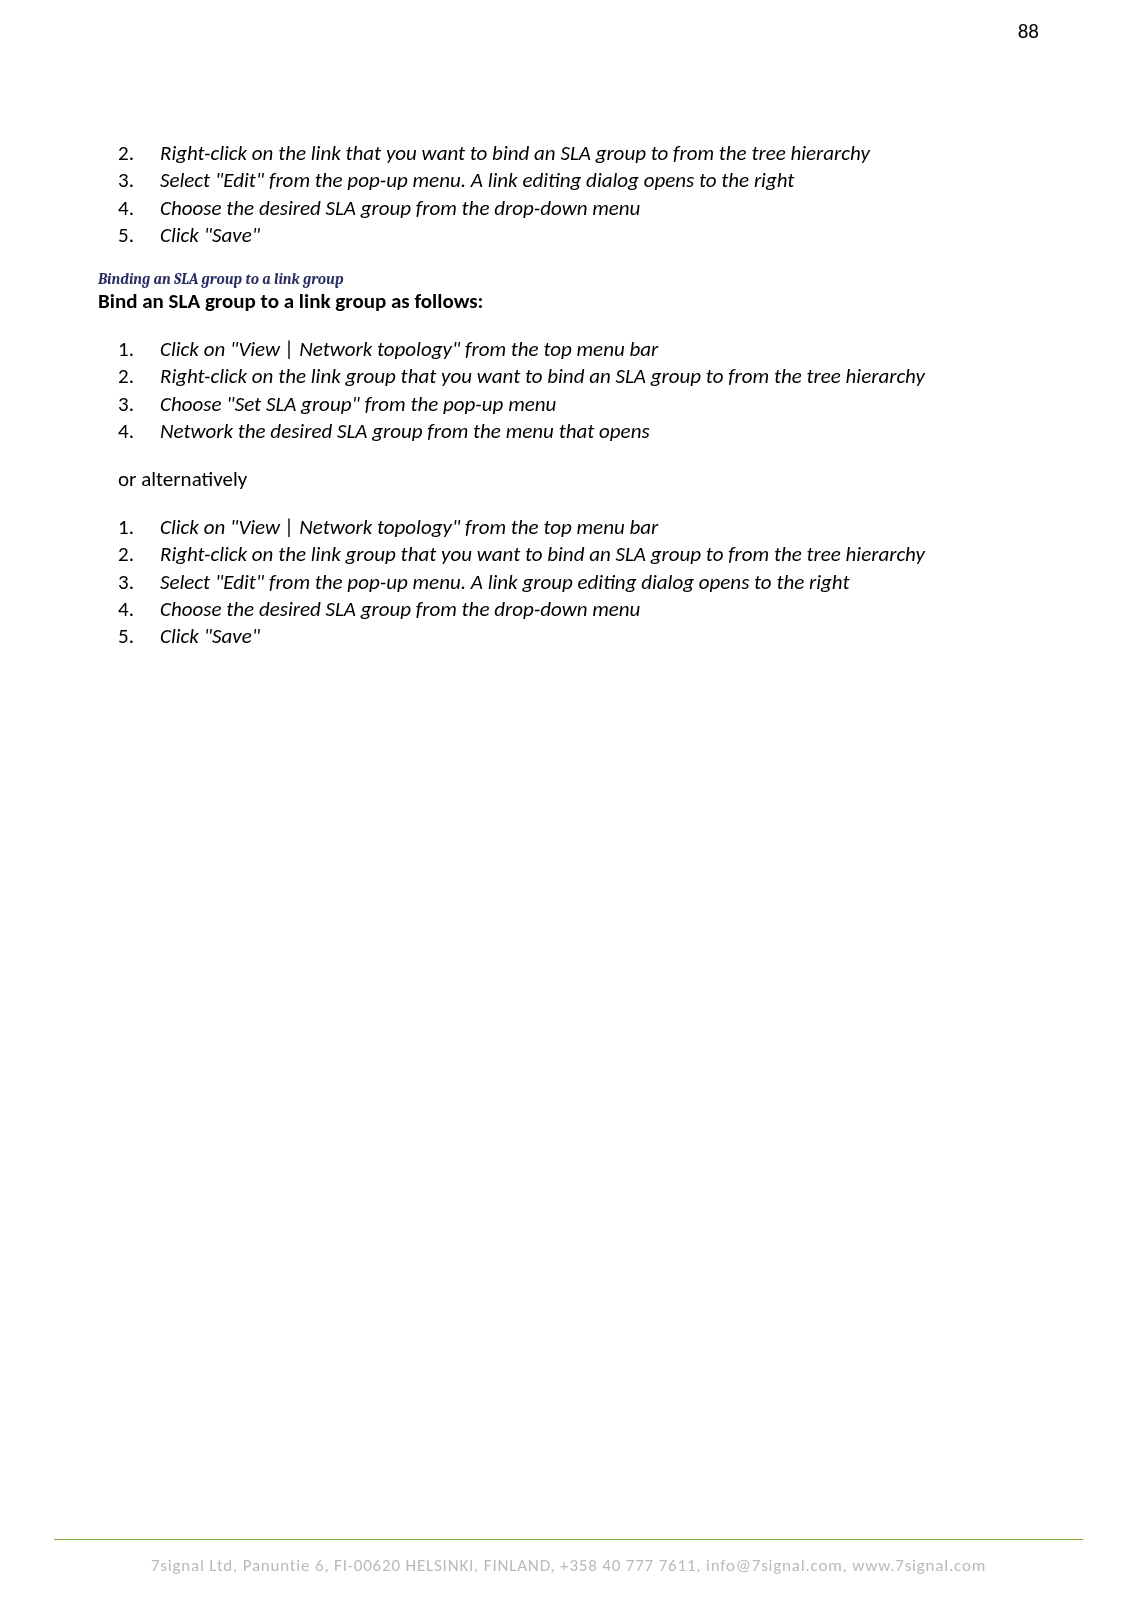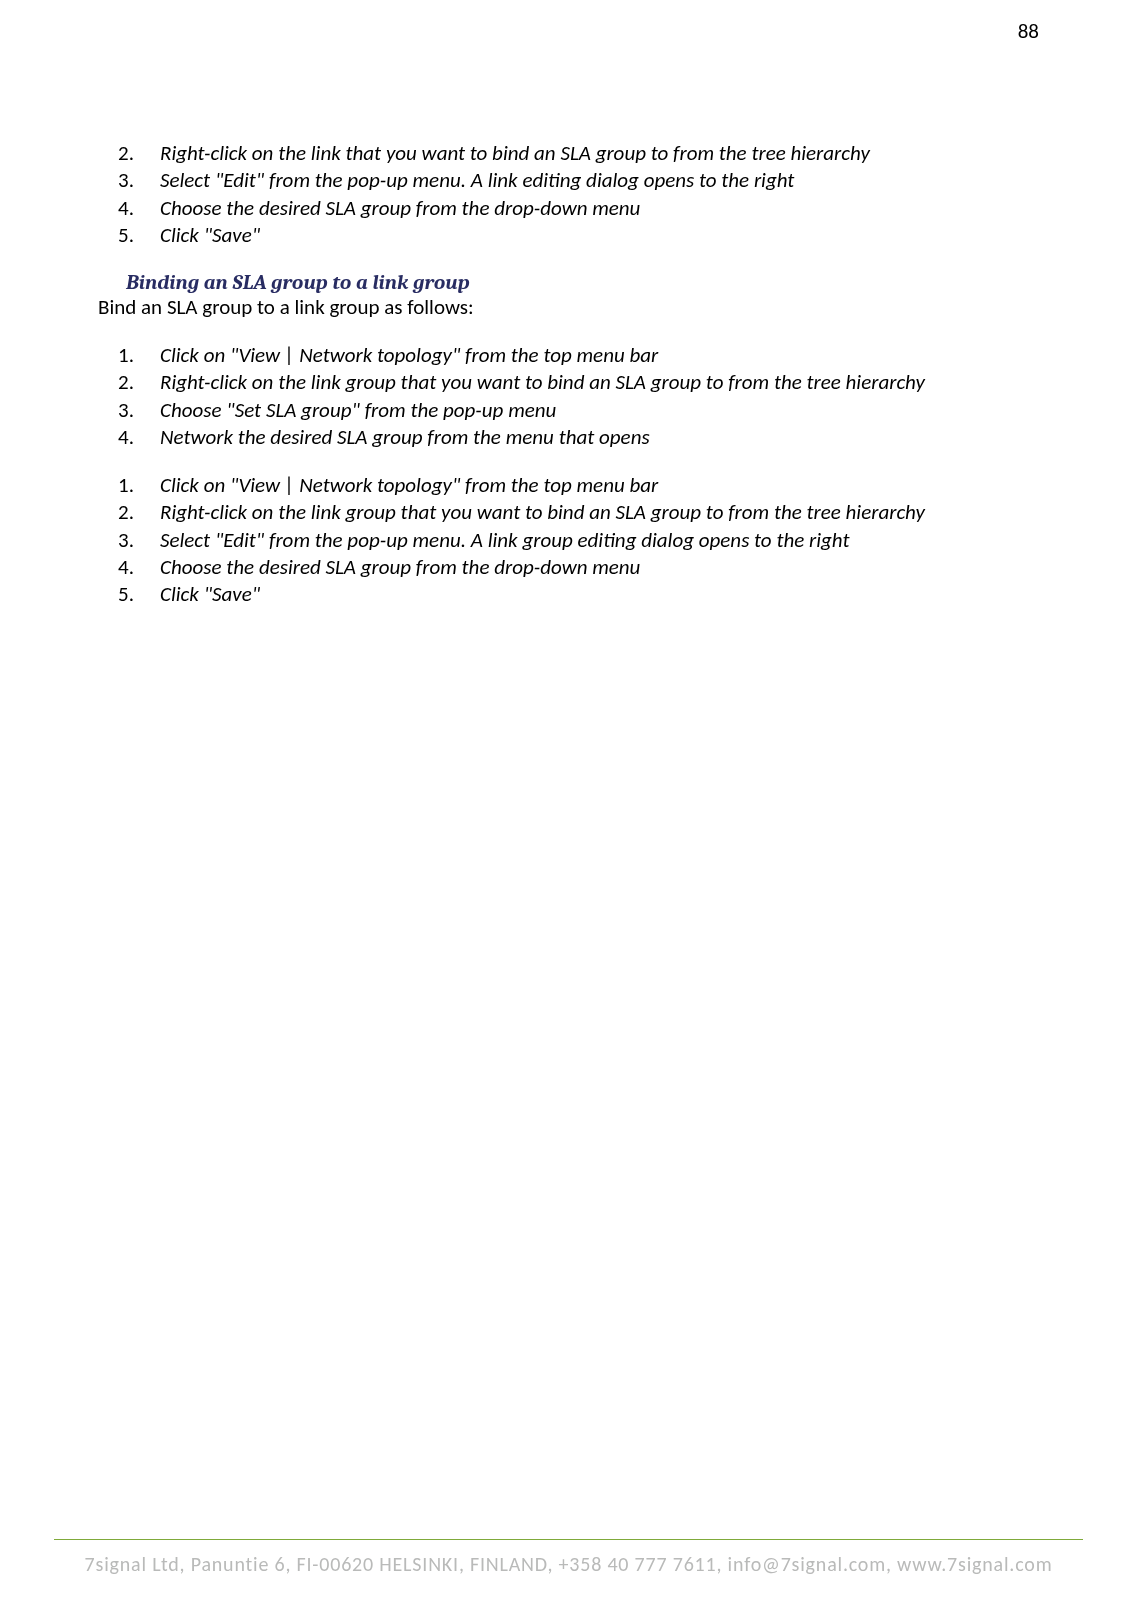--- a/index.html
+++ b/index.html
@@ -39,50 +39,50 @@
       text-align: left;
     }
     ol.main-list li .txt {
       flex: 1;
       font-style: italic;
     }
     .section-heading {
       font-family: Cambria, Georgia, "Times New Roman", serif;
       font-style: italic;
       font-weight: bold;
-      font-size: 21px;
+      font-size: 15px;
       color: #282c62;
       margin-top: 8px;
       margin-bottom: 0px;
-      margin-left: 28px;
     }
     .intro {
       font-size: 21px;
       margin-bottom: 22px;
+      font-weight: bold;
     }
     .alt {
       font-size: 21px;
       margin-left: 20px;
       margin-bottom: 22px;
       margin-top: 20px;
     }
     .footer-line {
       position: absolute;
       bottom: 58px;
       left: 54px;
       right: 54px;
       border-top: 1px solid #7faa3a;
     }
     .footer-text {
       position: absolute;
       bottom: 22px;
       left: 0;
       right: 0;
       text-align: center;
-      font-size: 20px;
+      font-size: 17px;
       color: #b9bab9;
       letter-spacing: 0.8px;
     }
   </style>
 </head>
 <body>
 
 <div class="page-number">88</div>
 
 <div class="content">
@@ -121,20 +121,21 @@
       <li>
         <span class="num">3.</span>
         <span class="txt">Choose "Set SLA group" from the pop-up menu</span>
       </li>
       <li>
         <span class="num">4.</span>
         <span class="txt">Network the desired SLA group from the menu that opens</span>
       </li>
     </ol>
 
+  <div class="alt">or alternatively</div>
 
   <ol class="main-list" id="list3">
       <li>
         <span class="num">1.</span>
         <span class="txt">Click on "View | Network topology" from the top menu bar</span>
       </li>
       <li>
         <span class="num">2.</span>
         <span class="txt">Right-click on the link group that you want to bind an SLA group to from the tree hierarchy</span>
       </li>

